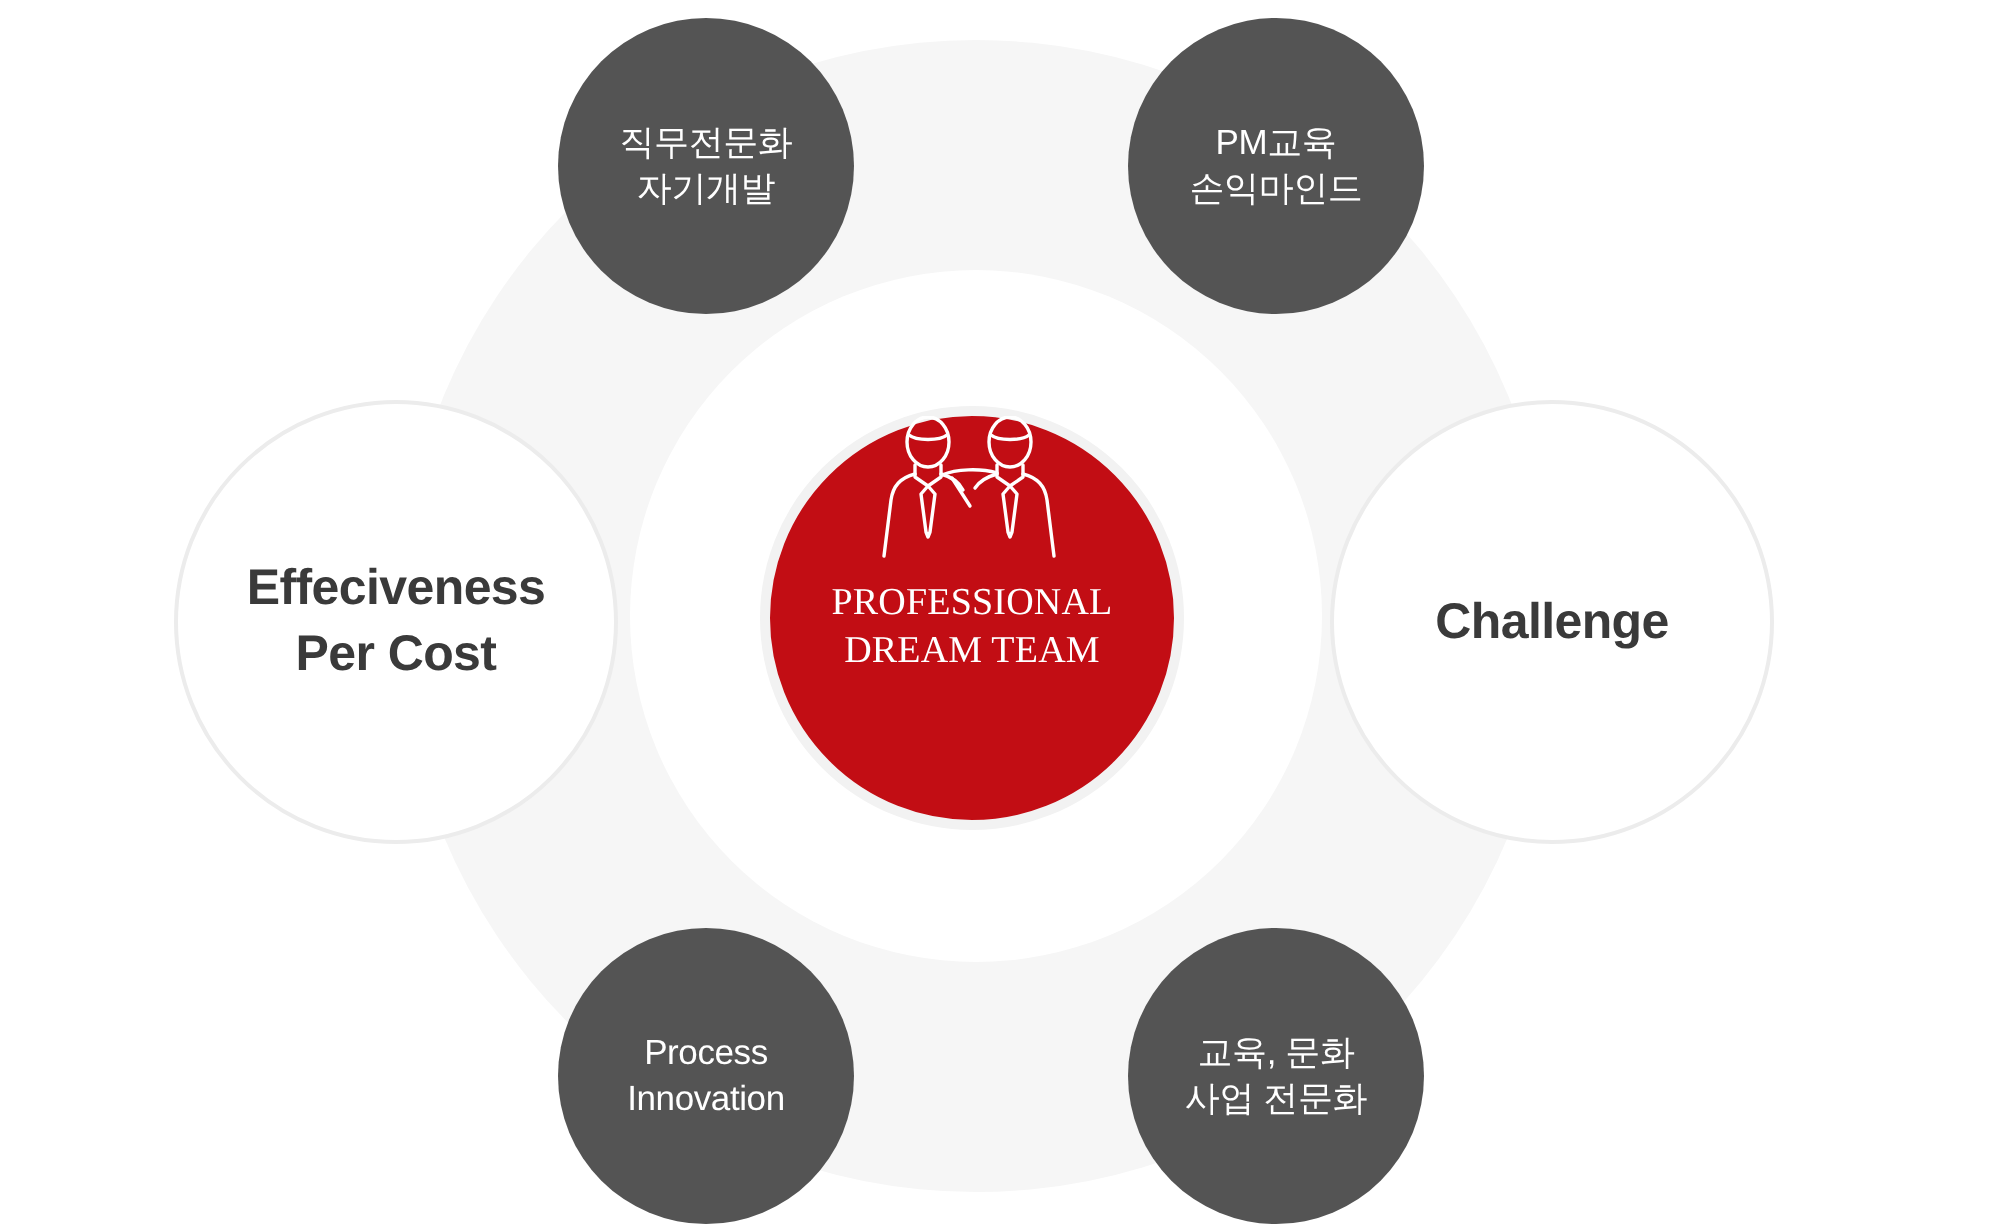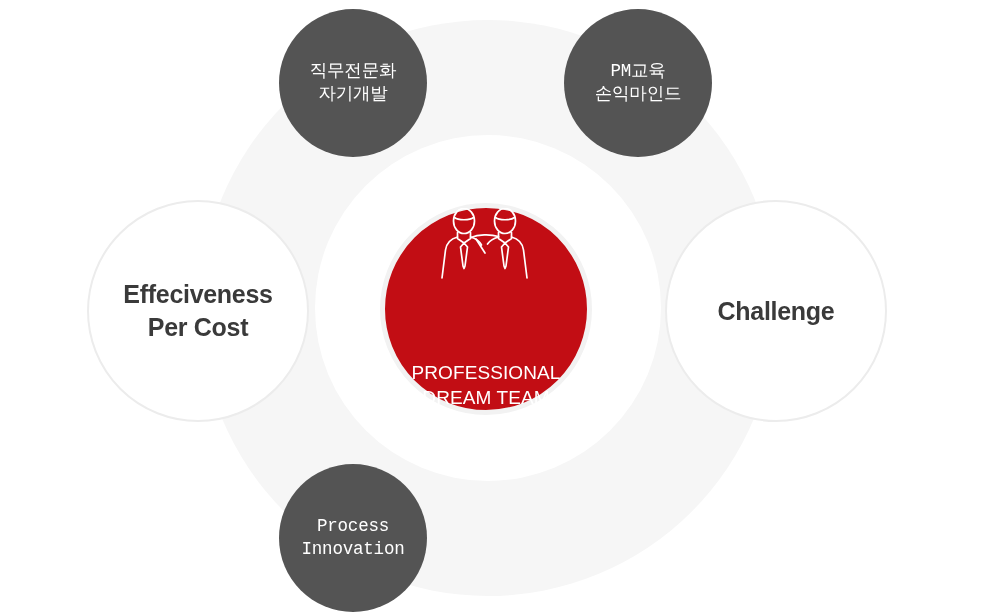--- a/index.html
+++ b/index.html
@@ -68,21 +68,20 @@
 
   
   .sat {
     width: 148px;
     height: 148px;
   }
   .sat .node-label {
     font-size: 17.5px;
     font-weight: 400;
     letter-spacing: -0.2px;
-    font-family: Liberation Mono, monospace;
   }
 
   
   .side {
     width: 222px;
     height: 222px;
   }
   .side .node-label {
     font-size: 25px;
     font-weight: 700;
@@ -104,22 +103,23 @@
     left: 380px;
     top: 203px;
     width: 212px;
     height: 212px;
     border-radius: 50%;
     background: #c20d14;
     border: 5px solid #f2f2f2;
     display: flex;
     flex-direction: column;
     align-items: center;
-    justify-content: space-between;
+    justify-content: flex-start;
     z-index: 4;
+    font-family: Liberation Serif, serif;
   }
   #center-icon {
     display: block;
     margin-bottom: 4px;
   }
   #center-label {
     color: #ffffff;
     font-size: 19px;
     font-weight: 400;
     line-height: 1.28;
@@ -153,20 +153,24 @@
 
   <div class="node node-dark sat" id="node-bottom-left">
     <span class="node-label">Process
 Innovation</span>
   </div>
 
   <div class="node node-light side" id="node-right">
     <span class="node-label">Challenge</span>
   </div>
 
+  <div class="node node-dark sat" id="node-bottom-right">
+    <span class="node-label">교육, 문화
+사업 전문화</span>
+  </div>
 
   <div id="node-center">
     <svg id="center-icon" width="108" height="78" viewBox="0 0 108 78" fill="none" stroke="#ffffff" stroke-width="1.7" stroke-linecap="round" stroke-linejoin="round">
 
       <ellipse cx="32" cy="13" rx="10.5" ry="12.5"></ellipse>
       <path d="M22.5 9.5 C26 12.5 38 12.5 41.5 9.5"></path>
 
       <path d="M25.5 24.5 L25.5 30.5 L32 35 L38.5 30.5 L38.5 24.5"></path>
 
       <path d="M32 35 L28.5 39 L31 58 L32 60.5 L33 58 L35.5 39 Z"></path>

